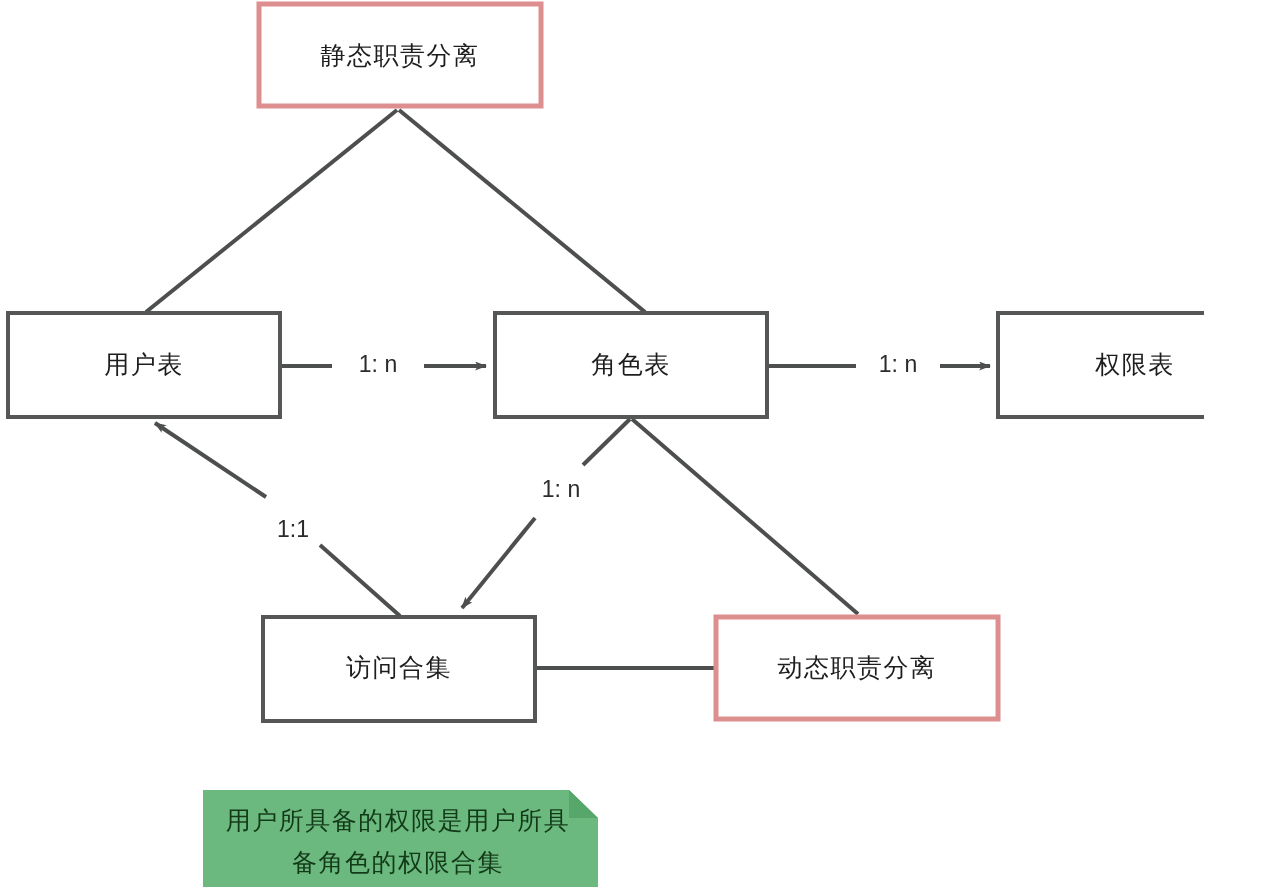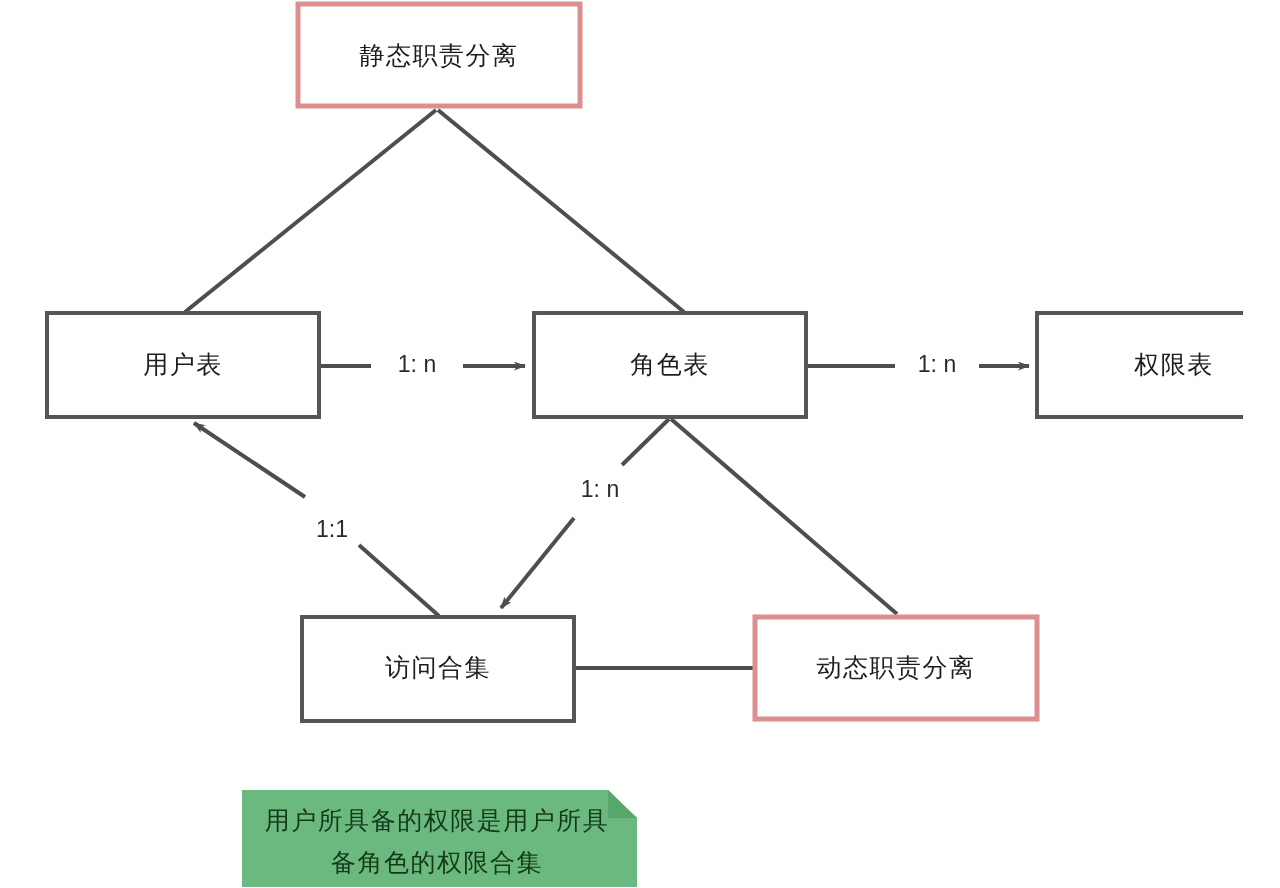--- a/index.html
+++ b/index.html
@@ -10,21 +10,20 @@
   }
   body {
     font-family: "Liberation Sans", "DejaVu Sans", sans-serif;
   }
   #diagram-root {
     position: relative;
     width: 1204px;
     height: 888px;
     background: #ffffff;
     overflow: hidden;
-    margin-left: 39px;
   }
   svg.canvas {
     position: absolute;
     left: 0;
     top: 0;
     width: 1280px;
     height: 888px;
     display: block;
   }
   .node-label {

